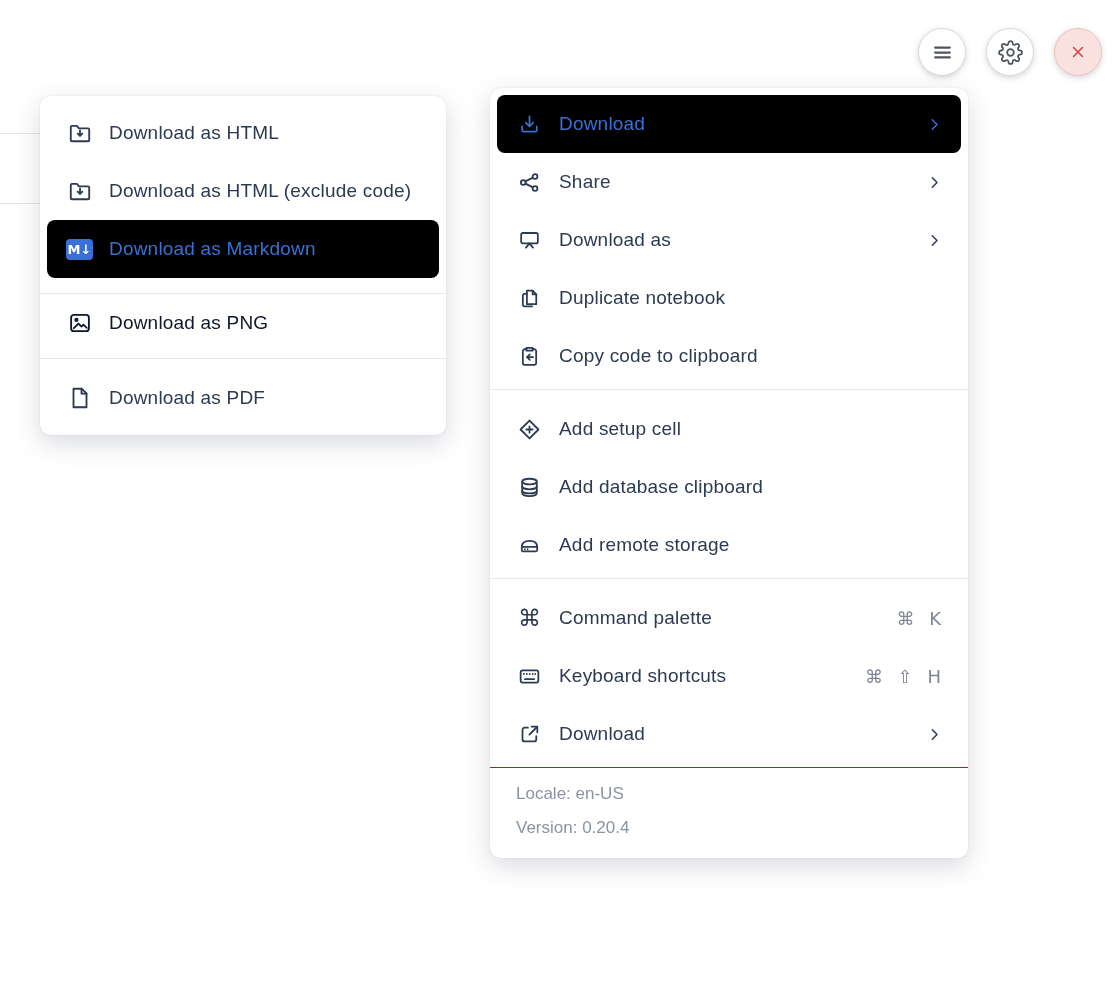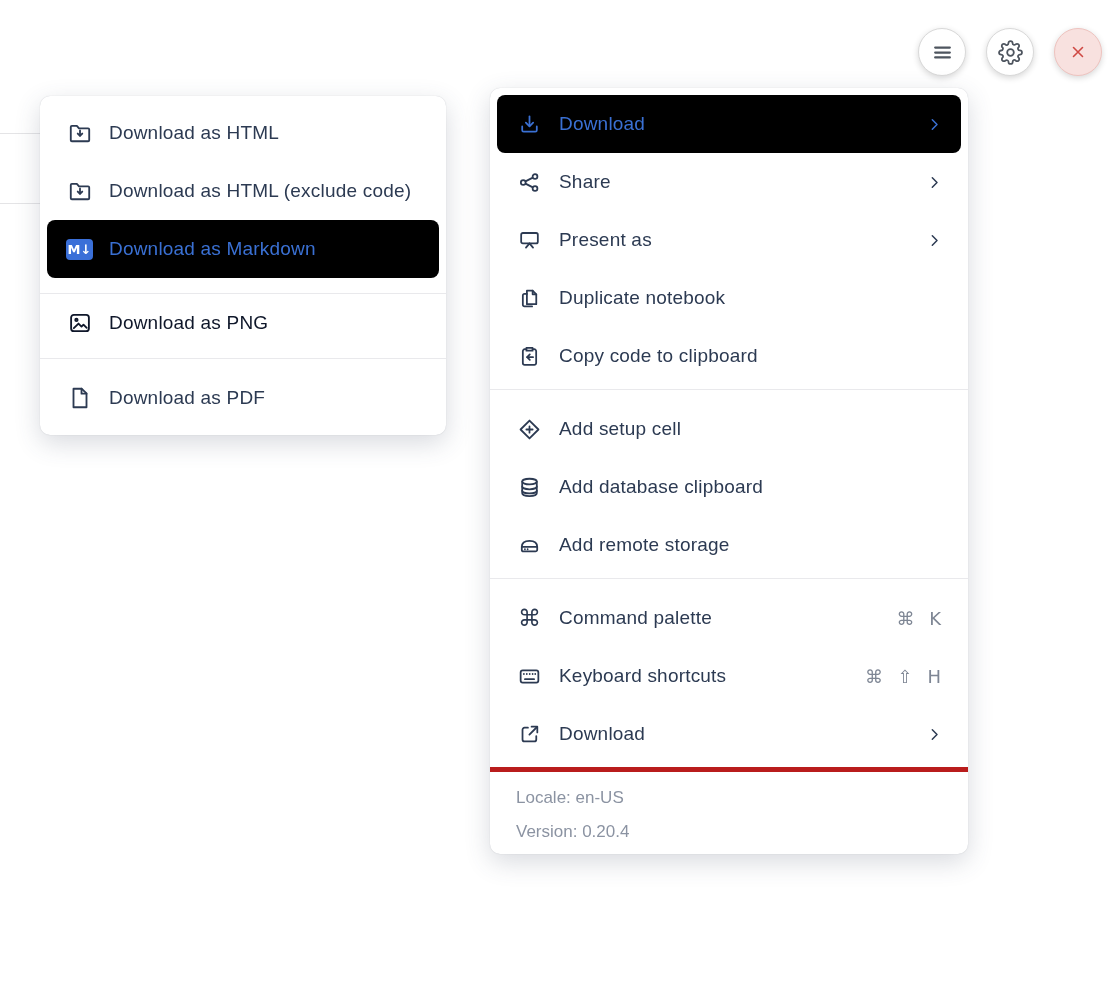--- a/index.html
+++ b/index.html
@@ -49,22 +49,22 @@
     font-family:"DejaVu Sans", sans-serif; word-spacing:7px; letter-spacing:1px;
   }
   .cmd-glyph { font-family:"DejaVu Sans", sans-serif; font-size:23px; line-height:1; }
 
   .sep { height:1px; background:#e9e9ec; }
   .sep.after-section { margin:4px 0 10px; }
   .sep.sub-a { margin:15px 0 0; }
   .sep.sub-b { margin:6px 0 10px; }
 
   .menu-footer {
-    border-top:5px solid #b91c1c; margin-top:4px;
-    padding:9px 26px 5px; color:#8b93a2; font-size:17px; line-height:34px;
+    border-top:1px solid #b91c1c; margin-top:4px;
+    padding:9px 26px 13px; color:#8b93a2; font-size:17px; line-height:34px;
   }
 
   .md-badge {
     width:30px; height:21px; border-radius:4px; background:#3a6fd8;
     color:#fff; font-size:13px; font-weight:bold;
     display:flex; align-items:center; justify-content:center;
     font-family:"DejaVu Sans", sans-serif; letter-spacing:0;
   }
   svg { display:block; }
 </style>
@@ -132,21 +132,21 @@
     </span>
   </div>
 
   <div class="menu-row">
     <span class="icn">
       <svg width="25" height="25" viewBox="0 0 24 24" fill="none" stroke="currentColor" stroke-width="1.7" stroke-linecap="round" stroke-linejoin="round">
           <rect x="4" y="4.8" width="16" height="10" rx="1.6"></rect>
           <path d="M12 14.8 l-3.4 4 M12 14.8 l3.4 4"></path>
         </svg>
     </span>
-    <span class="lbl">Present as</span>
+    <span class="lbl">Download as</span>
     <span class="chev">
       <svg width="15" height="15" viewBox="0 0 24 24" fill="none" stroke="currentColor" stroke-width="2.4" stroke-linecap="round" stroke-linejoin="round">
           <path d="M8.5 4.5 L16 12 l-7.5 7.5"></path>
         </svg>
     </span>
   </div>
 
   <div class="menu-row">
     <span class="icn">
       <svg width="25" height="25" viewBox="0 0 24 24" fill="none" stroke="currentColor" stroke-width="1.7" stroke-linecap="round" stroke-linejoin="round">

